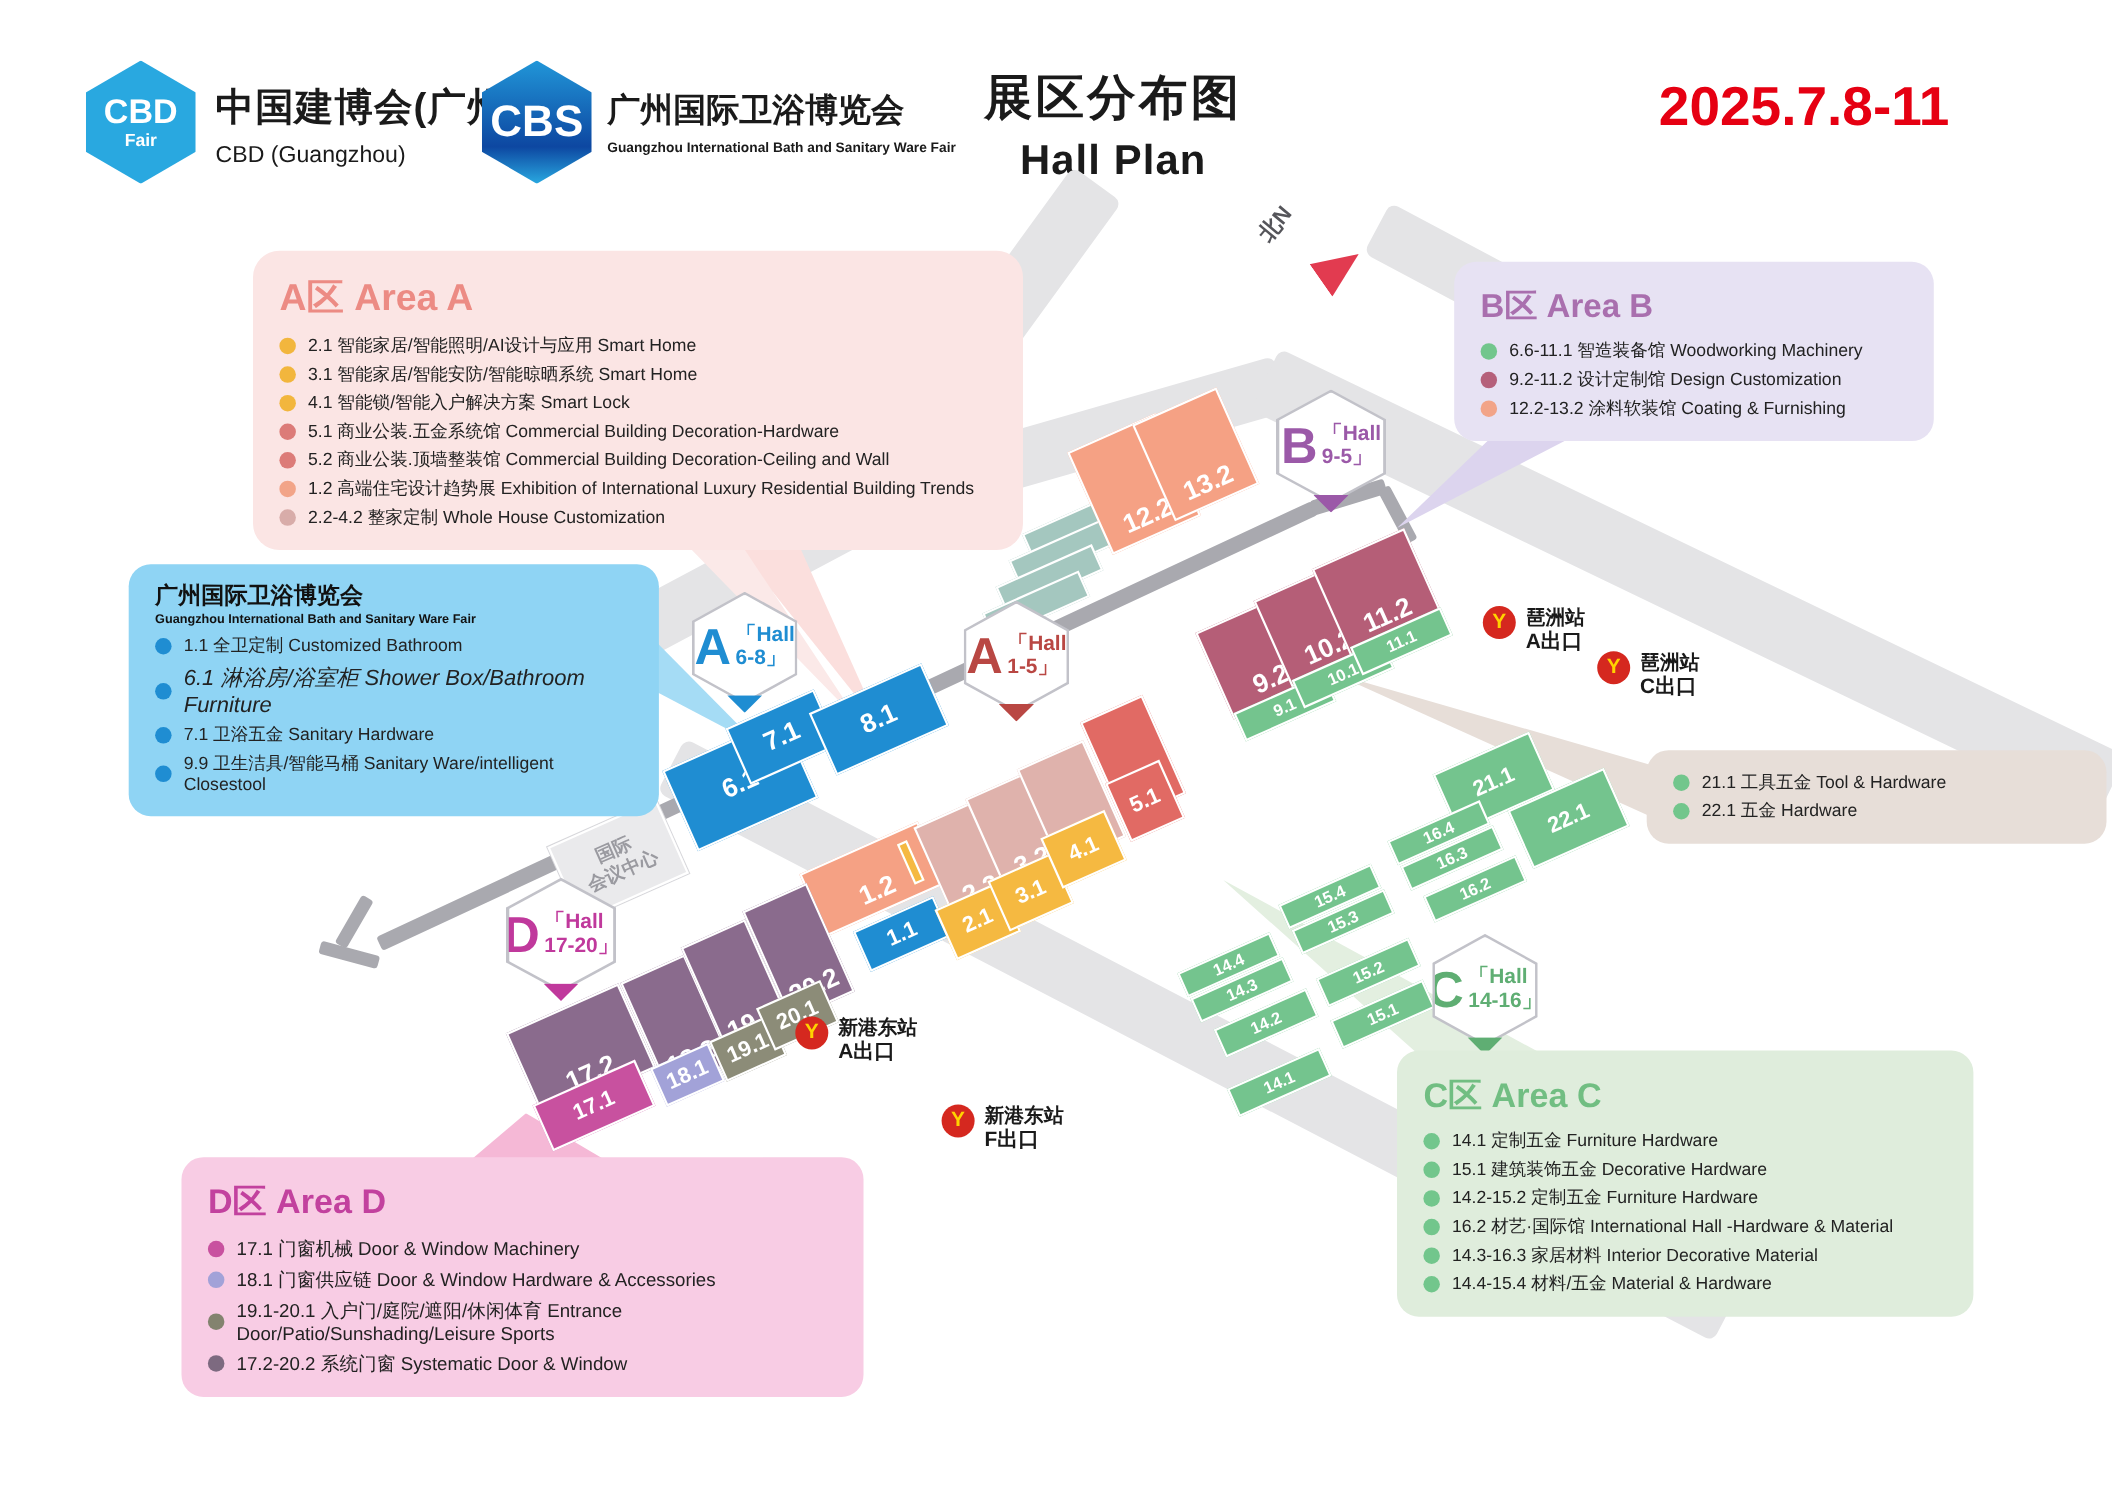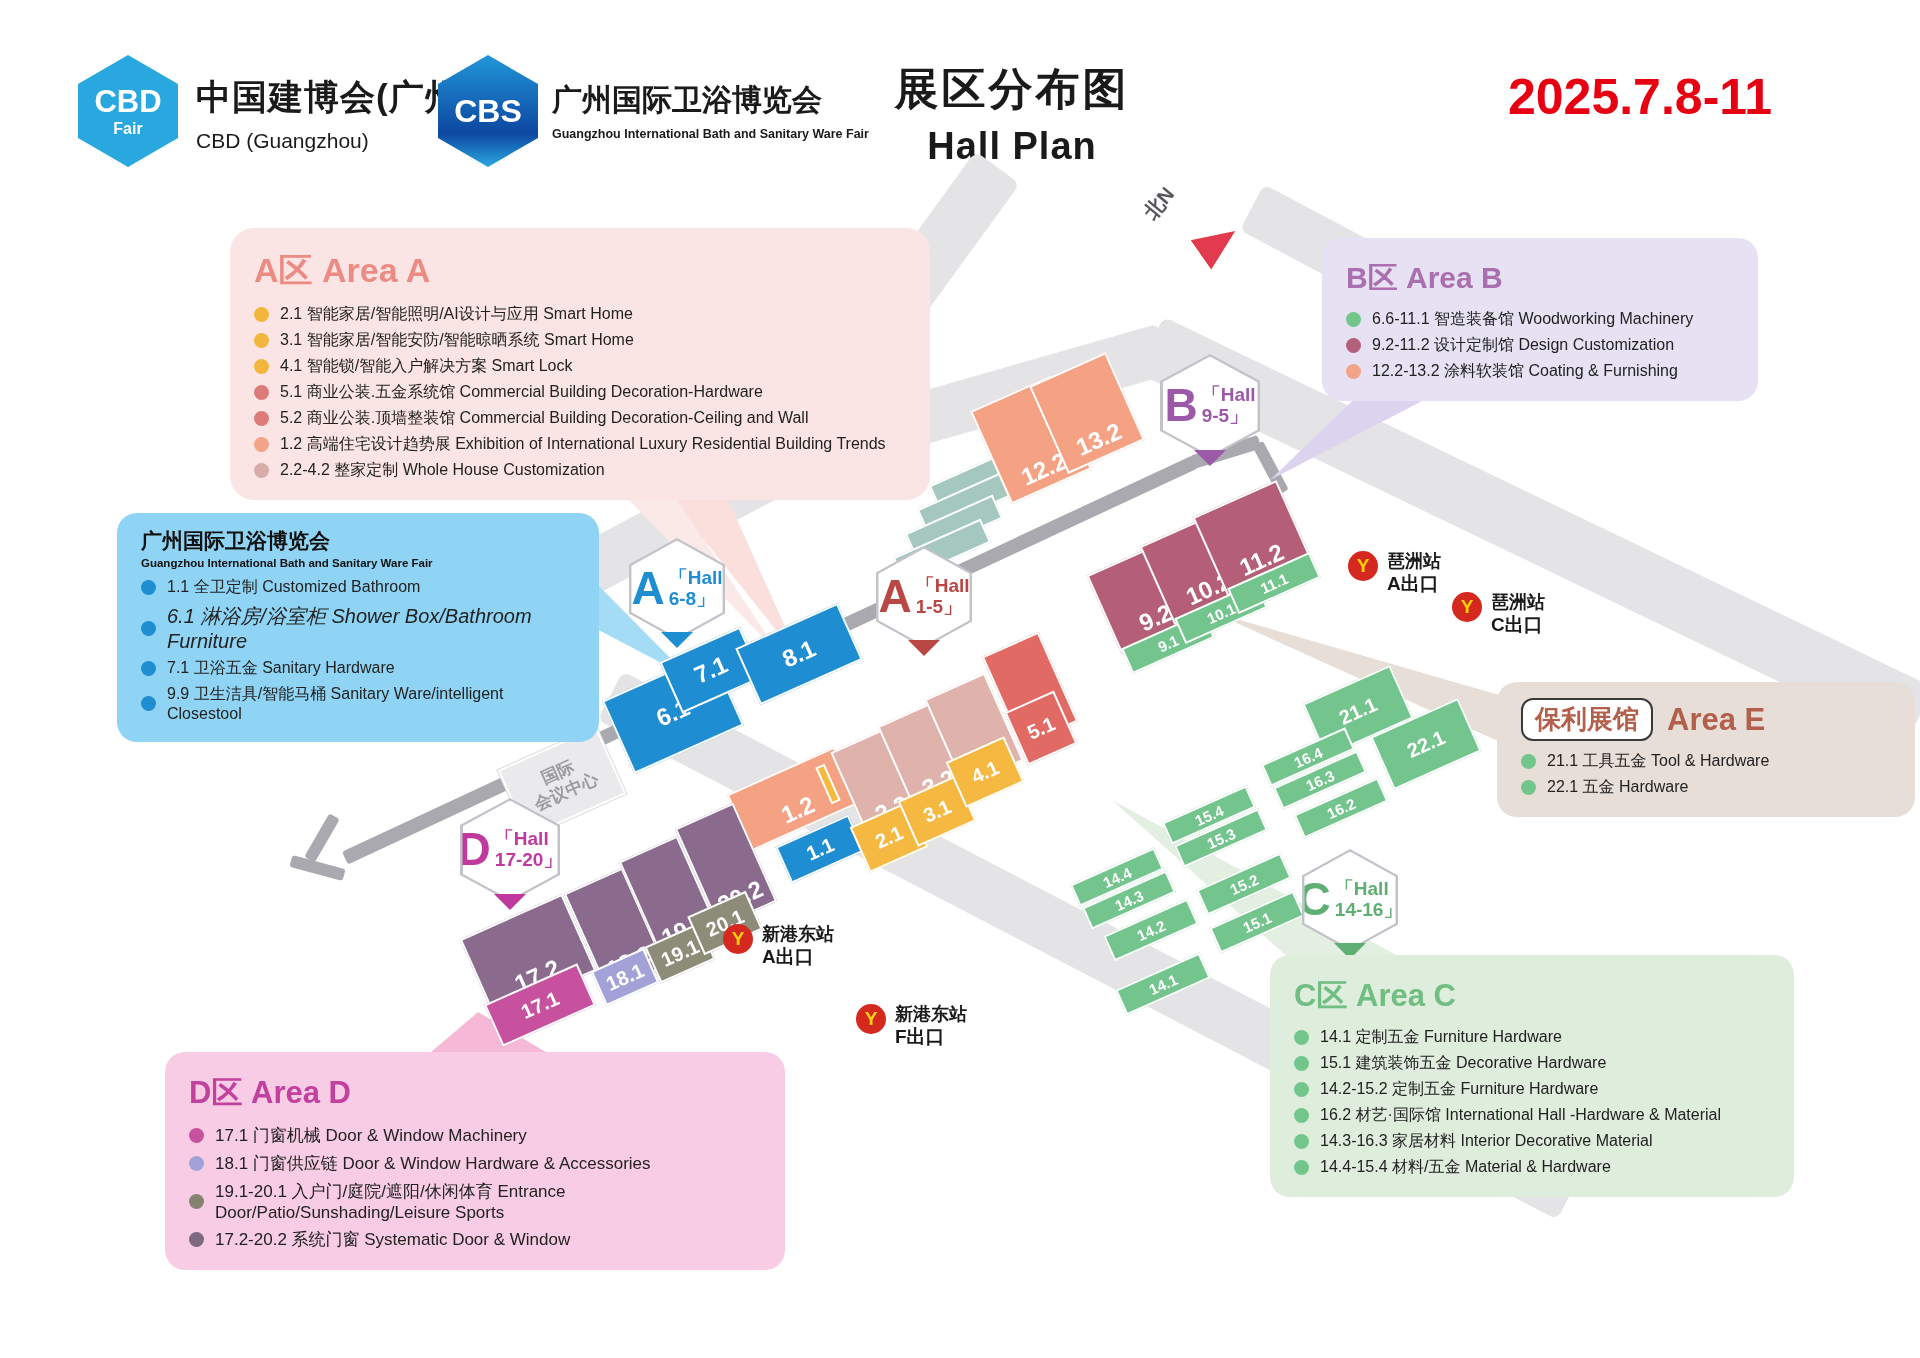--- a/index.html
+++ b/index.html
@@ -51,21 +51,21 @@
 
 <div class="abs hex logo-badge" style="left:78px;top:55px;width:100px;height:112px;background:#29A8E0;">
   <span style="font-size:31px;">CBD</span>
   <span style="font-size:16px;">Fair</span>
 </div>
 <div class="abs" style="left:196px;top:74px;">
   <div class="h-title-cn">中国建博会(广州)</div>
   <div class="h-sub">CBD (Guangzhou)</div>
 </div>
 <div class="abs hex logo-badge" style="left:438px;top:55px;width:100px;height:112px;background:linear-gradient(180deg,#2196D8 0%,#0D47A1 70%,#29A8E0 100%);">
-  <span style="font-size:32px;">CBS</span>
+  <span style="font-size:40px;">CBS</span>
 </div>
 <div class="abs" style="left:552px;top:80px;">
   <div class="h2-title-cn">广州国际卫浴博览会</div>
   <div class="h2-sub">Guangzhou International Bath and Sanitary Ware Fair</div>
 </div>
 <div class="abs" style="left:852px;top:60px;width:320px;">
   <div class="plan-title">展区分布图</div>
   <div class="plan-sub">Hall Plan</div>
 </div>
 <div class="abs date" style="left:1508px;top:68px;color:#E60012;">2025.7.8-11</div>
@@ -373,24 +373,20 @@
       <span class="dot" style="background:#B5607A;"></span>
       <span>9.2-11.2 设计定制馆 Design Customization</span>
     </div>
   <div class="row" style="font-size:16px;">
       <span class="dot" style="background:#F2A488;"></span>
       <span>12.2-13.2 涂料软装馆 Coating &amp; Furnishing</span>
     </div>
 </div>
 
 <div class="box" style="left:1497px;top:682px;width:418px;background:#E7DED8;border-radius:20px;">
-  <div style="display:flex;align-items:center;gap:14px;margin:2px 0 10px 0;">
-    <span style="background:#fff;border:2.5px solid #3a3a3a;border-radius:12px;padding:2px 12px;color:#B2604C;font-size:26px;font-weight:800;">保利展馆</span>
-    <span style="color:#B2604C;font-size:31px;font-weight:800;">Area E</span>
-  </div>
   <div class="row" style="font-size:16px;">
       <span class="dot" style="background:#72C68C;"></span>
       <span>21.1 工具五金 Tool &amp; Hardware</span>
     </div>
   <div class="row" style="font-size:16px;">
       <span class="dot" style="background:#72C68C;"></span>
       <span>22.1 五金 Hardware</span>
     </div>
 </div>
 

